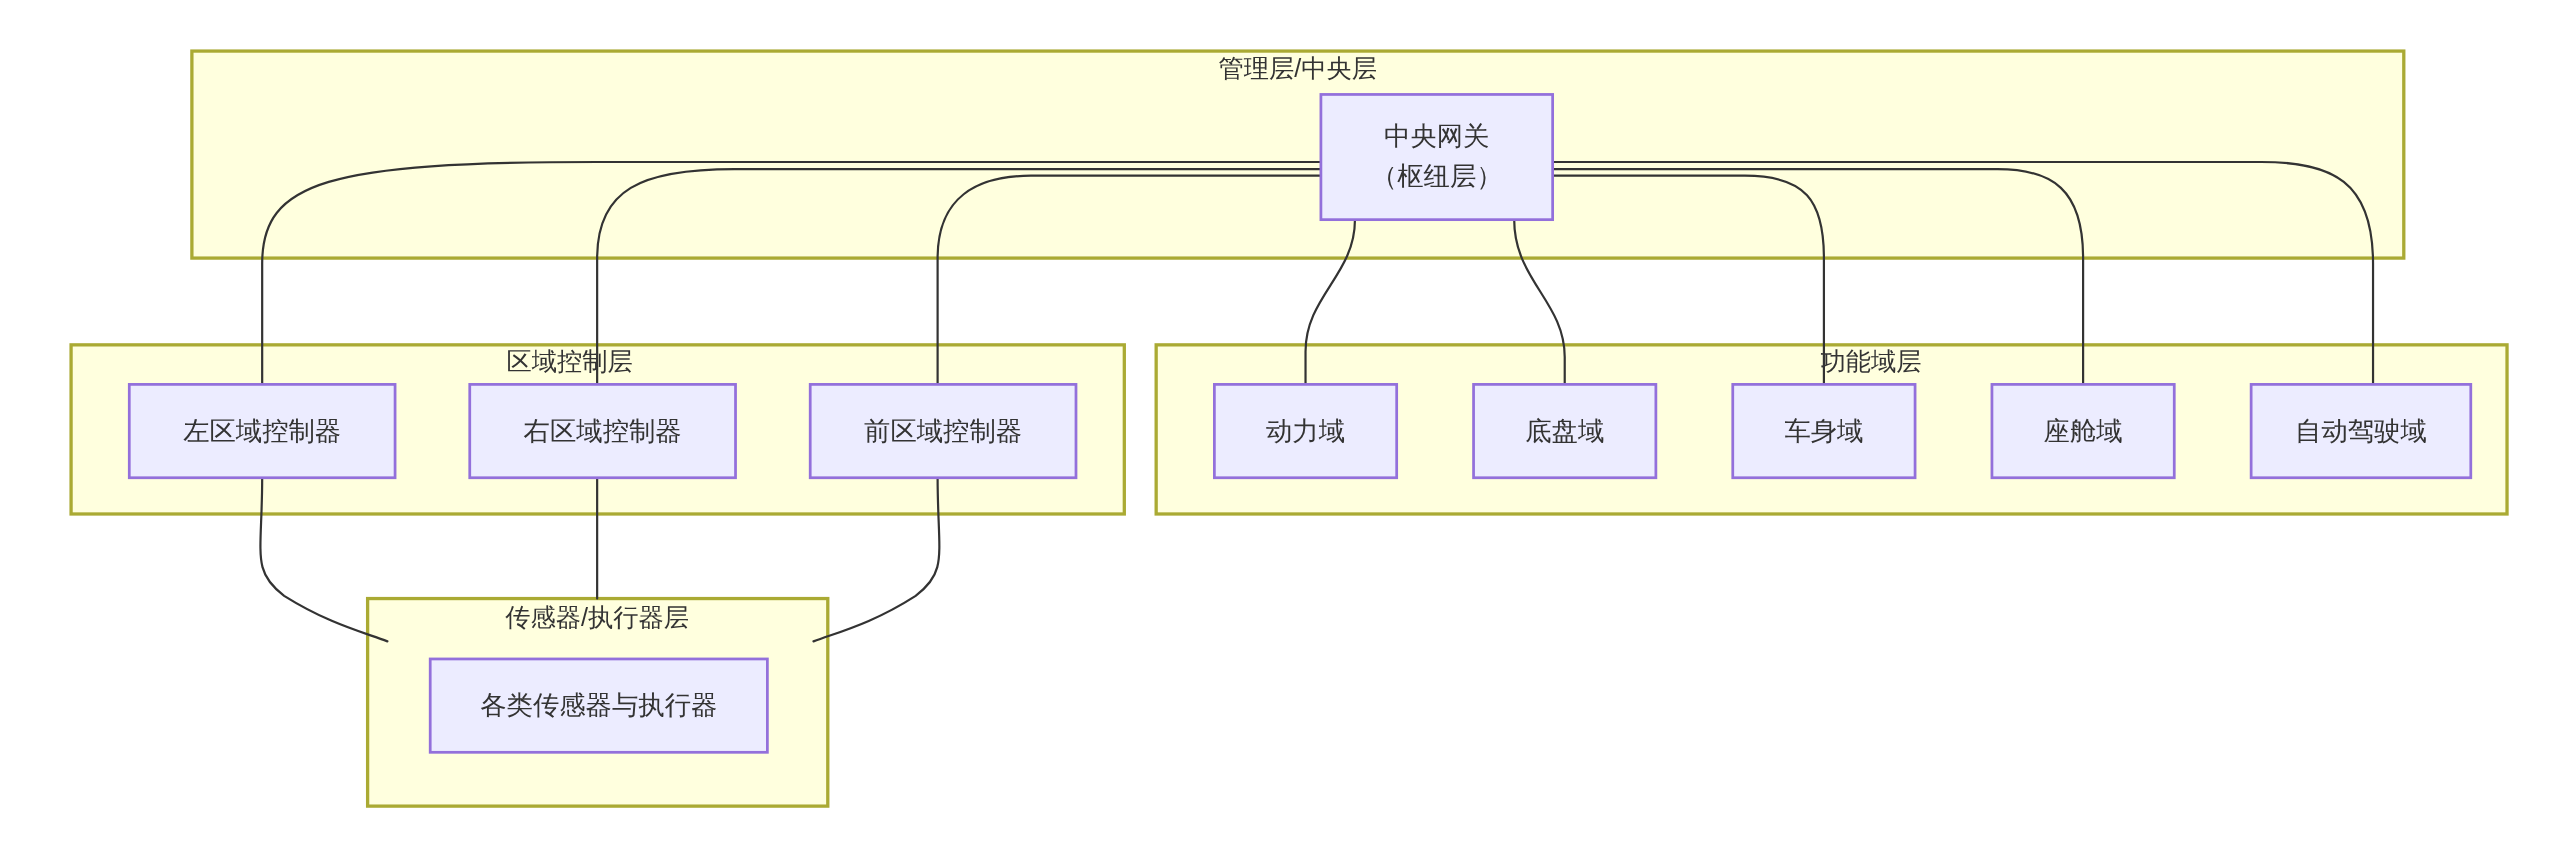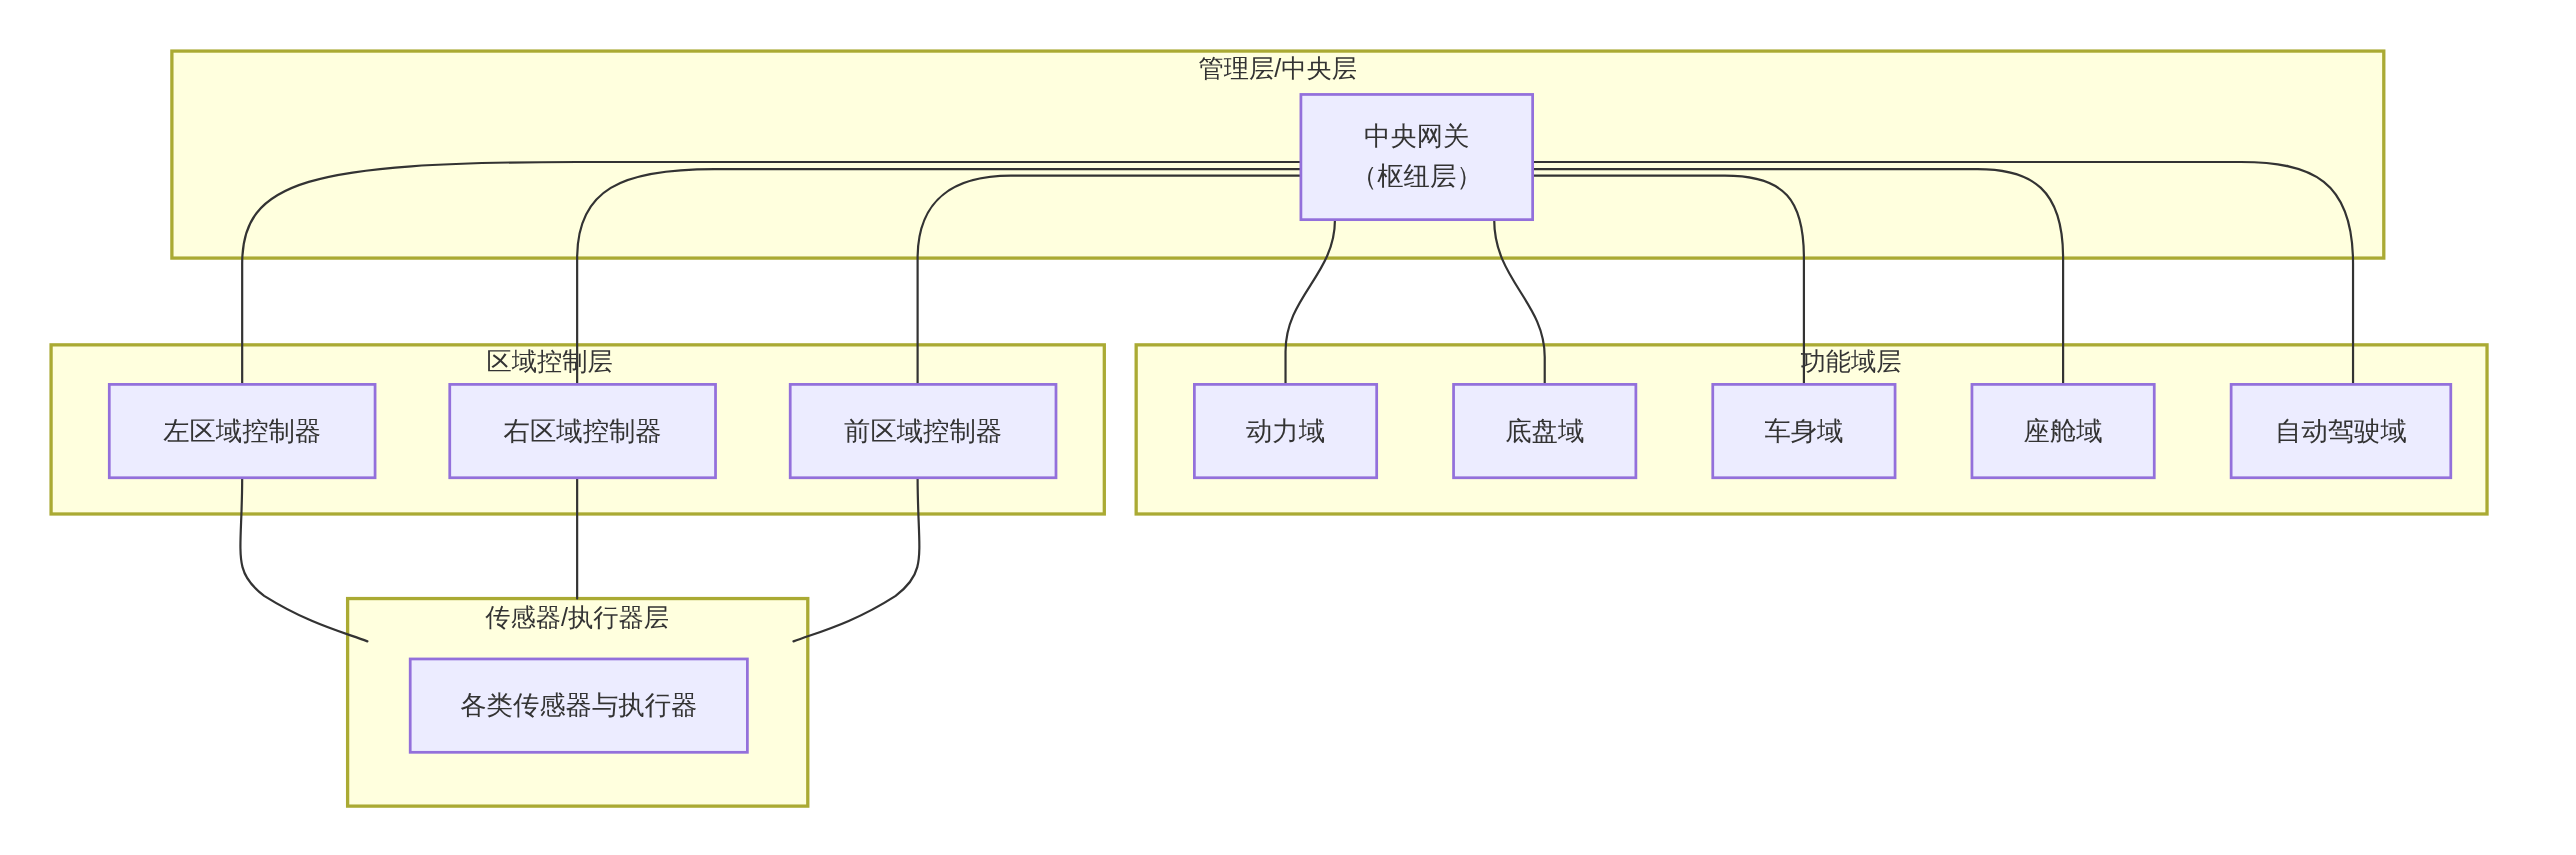--- a/index.html
+++ b/index.html
@@ -10,20 +10,21 @@
   body {
     width: 2576px;
     height: 855px;
     font-family: "Liberation Sans", "DejaVu Sans", sans-serif;
     overflow: hidden;
   }
   #diagram-root {
     position: relative;
     width: 2383px;
     height: 855px;
+    padding-left: 20px;
   }
   svg.diagram {
     display: block;
     width: 2576px;
     height: 855px;
     background: #ffffff;
   }
   .cluster-rect {
     fill: #ffffde;
     stroke: #aaaa33;

